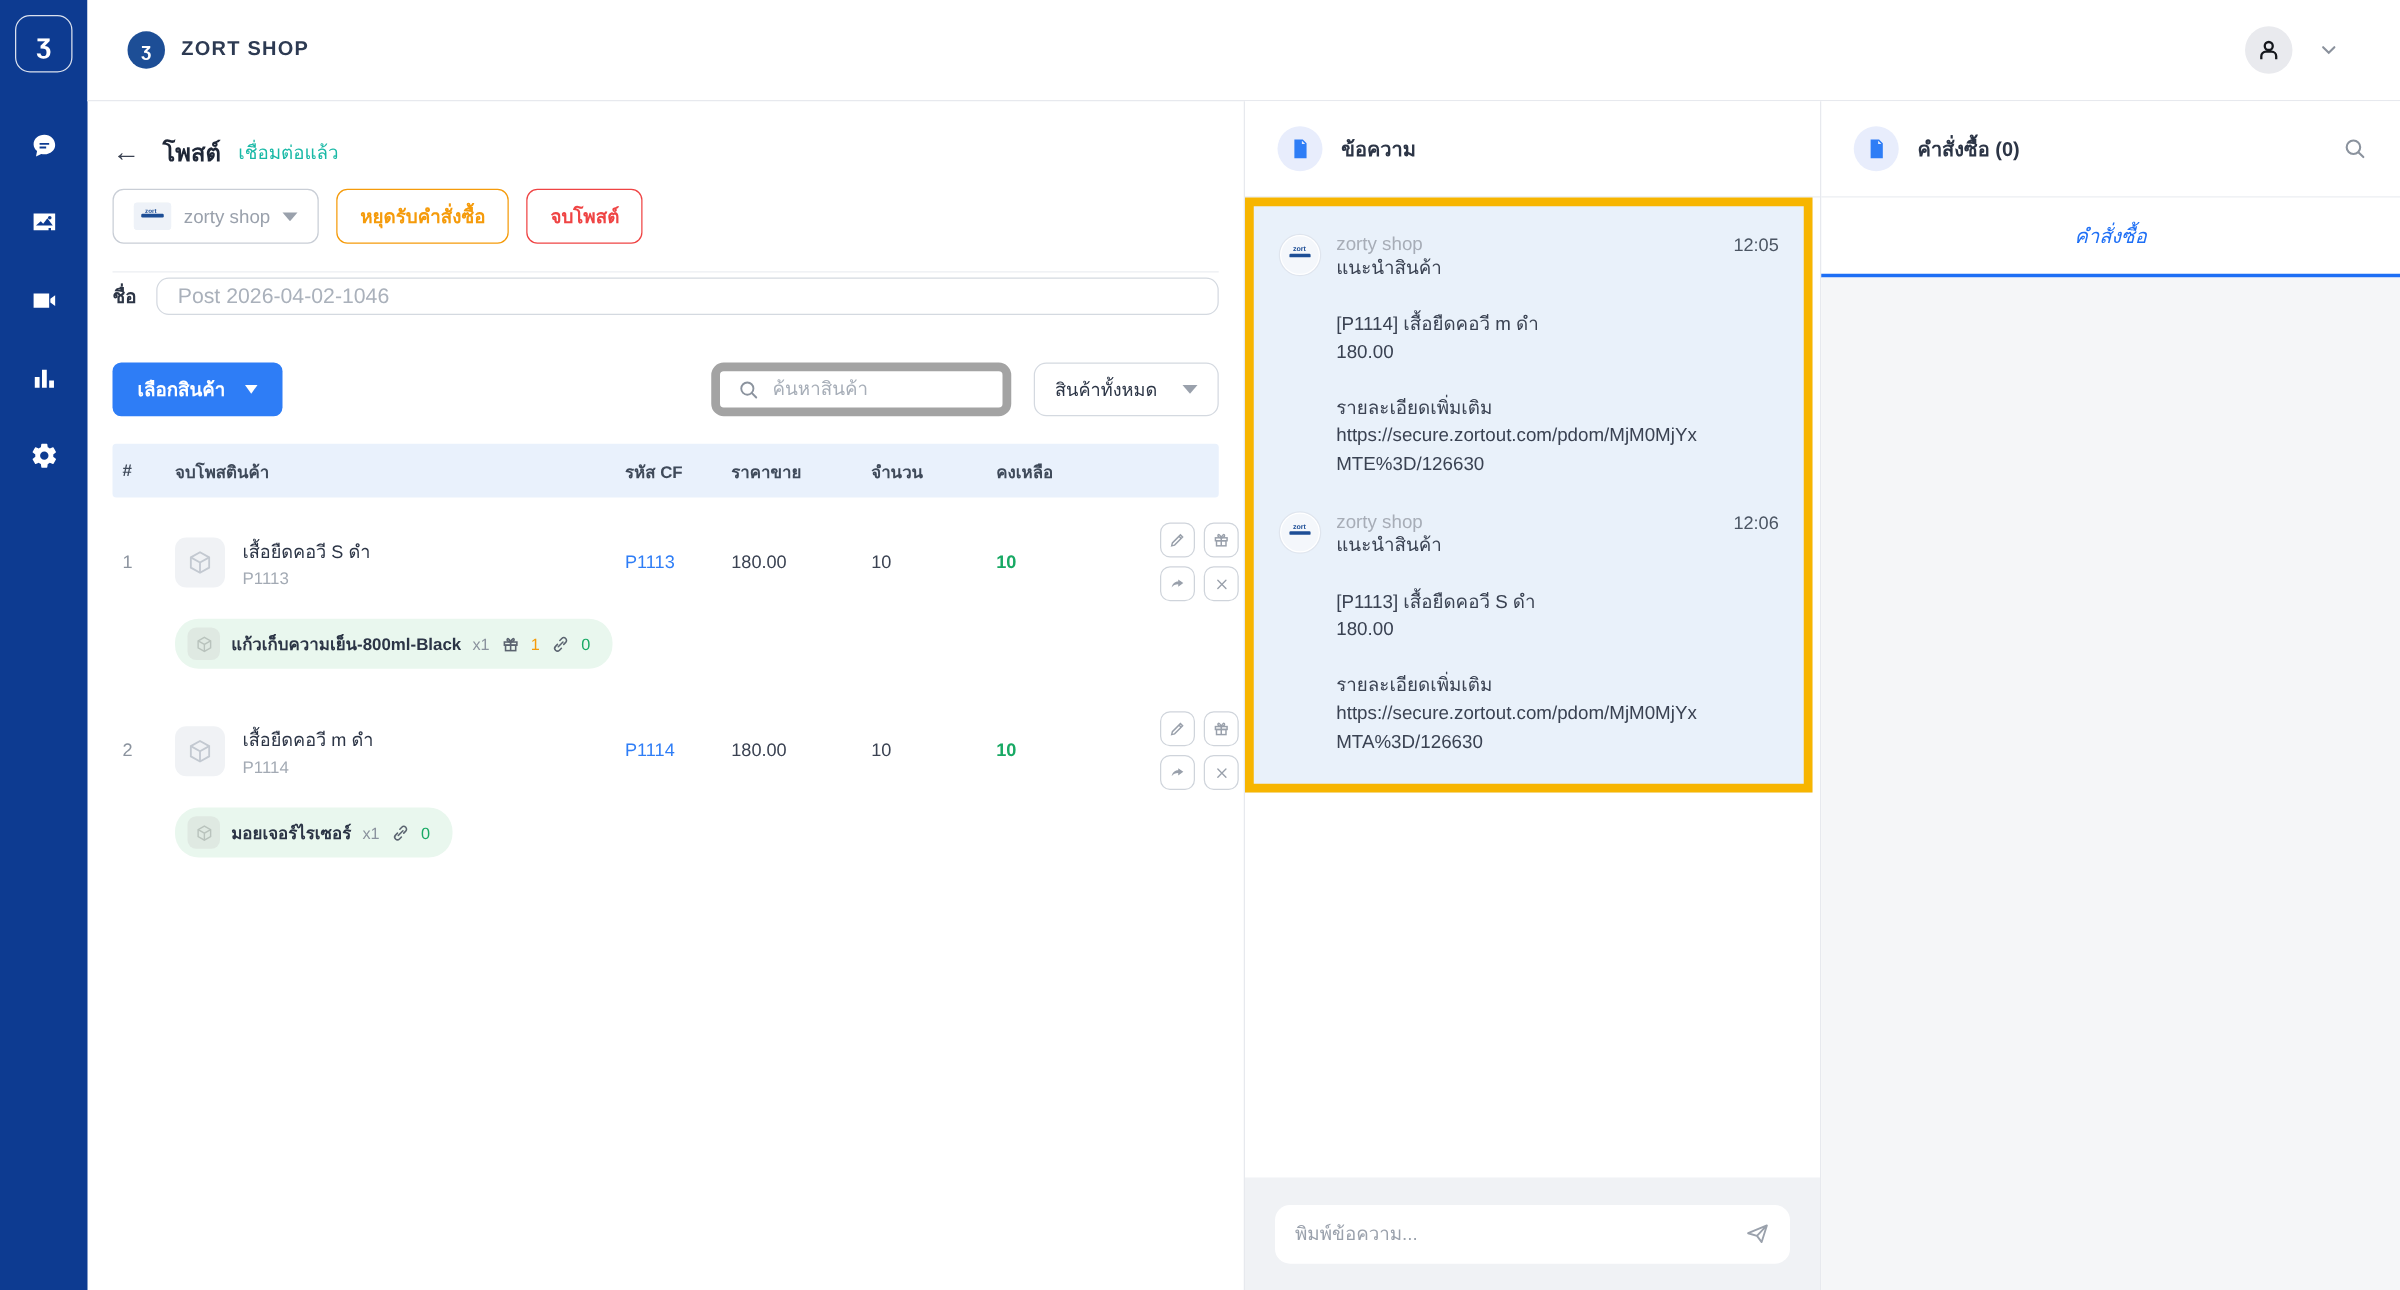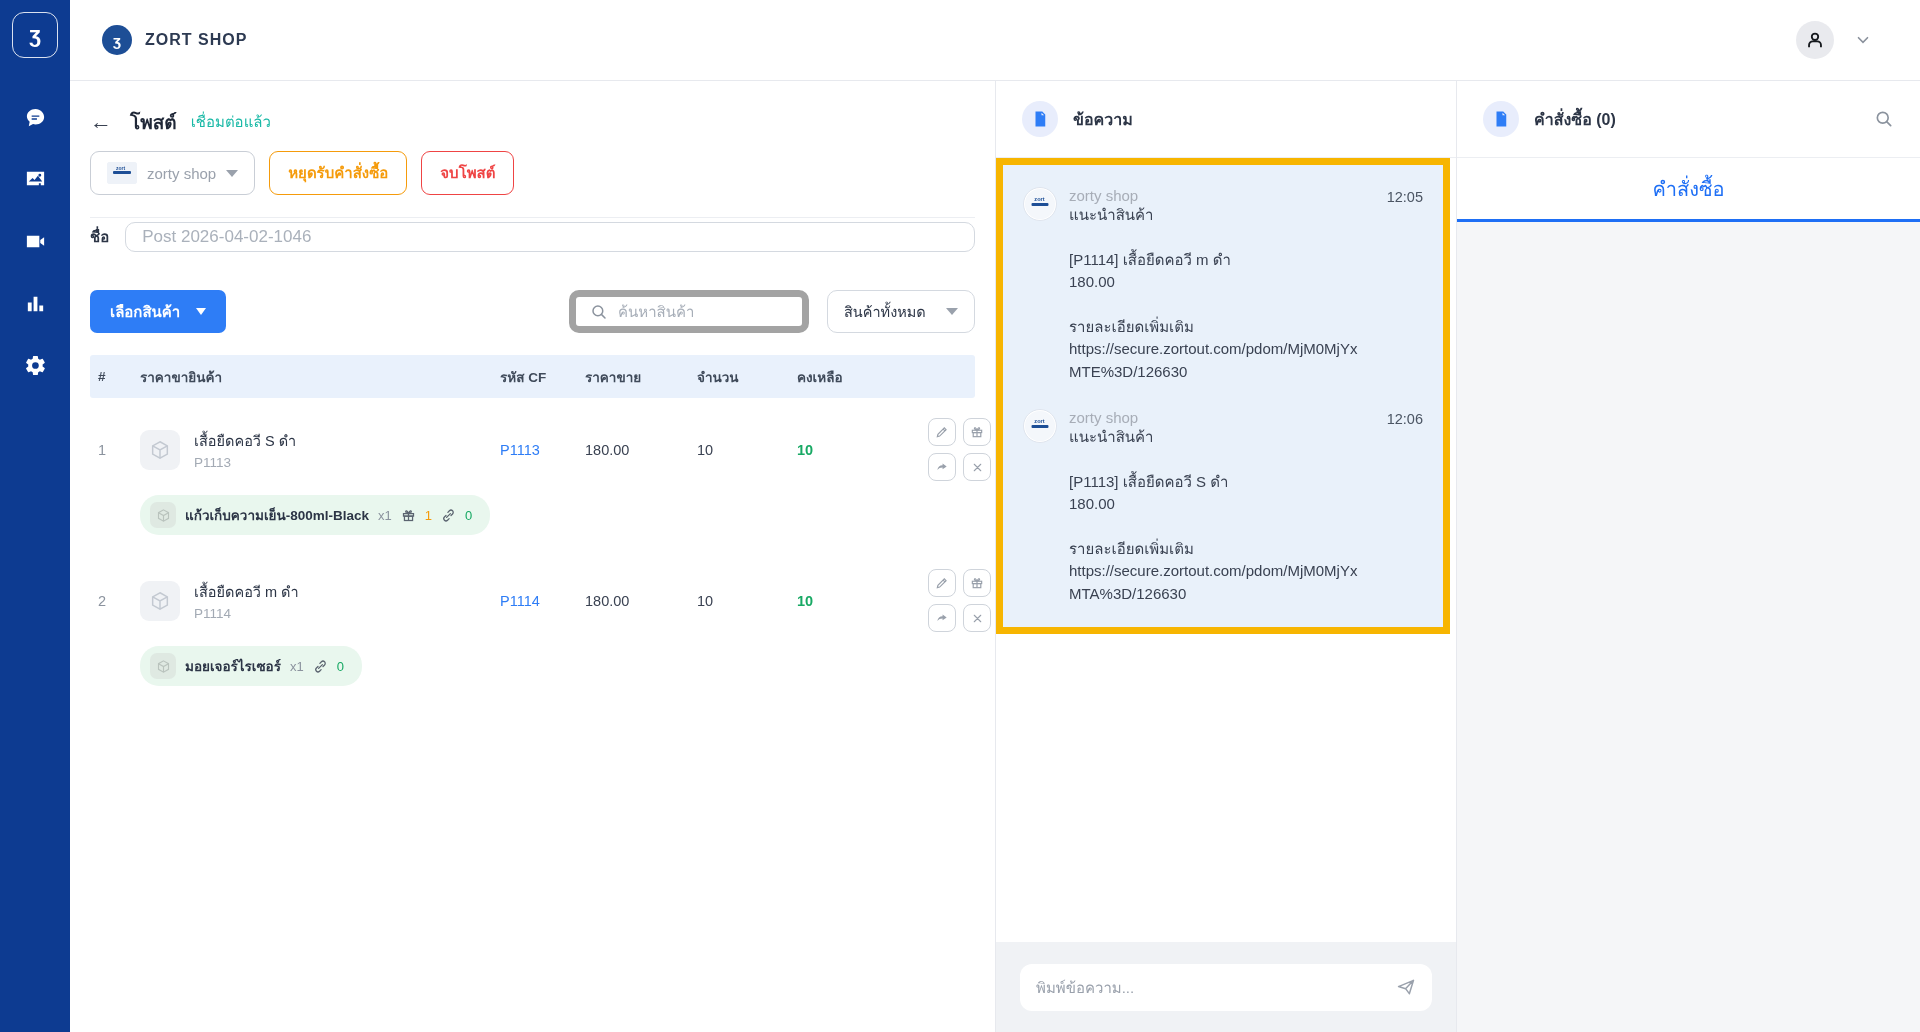--- a/index.html
+++ b/index.html
@@ -98,21 +98,21 @@
   .chat-input-wrap input { flex:1; border:none; outline:none; font-size:15px; color:#3a4252; font-family:inherit; }
   .chat-input-wrap input::placeholder { color:#9aa1ac; }
   .send-btn { color:#9aa1ac; cursor:pointer; display:flex; }
 
   
   .orders { flex:1; border-left:1px solid #e7e9ee; display:flex; flex-direction:column; background:#fff; }
   .orders-head { justify-content:flex-start; }
   .orders-head .spacer { flex:1; }
   .search-ic { color:#8b939e; cursor:pointer; display:flex; }
   .tab-row { height:64px; display:flex; align-items:center; justify-content:center; border-bottom:3px solid #1e6ff5; }
-  .tab-label { color:#1e6ff5; font-size:20px; cursor:pointer; }
+  .tab-label { color:#1e6ff5; font-size:16px; cursor:pointer;font-style:italic; }
   .orders-body { flex:1; background:#f5f6f8; }
 </style>
 </head>
 <body>
 
 <div class="root">
 
   <div class="sidebar">
     <div class="side-logo">ʒ</div>
     <div class="side-nav">
@@ -224,21 +224,21 @@
           </div>
           <div class="filter-select">
             <span class="filter-label">สินค้าทั้งหมด</span>
             <span class="caret"></span>
           </div>
         </div>
 
         <div class="ptable">
           <div class="t-head">
             <div>#</div>
-            <div>ราคาขายินค้า</div>
+            <div>จบโพสตินค้า</div>
             <div>รหัส CF</div>
             <div>ราคาขาย</div>
             <div>จำนวน</div>
             <div>คงเหลือ</div>
             <div></div>
           </div>
 
           <div class="t-row">
             <div class="t-line">
               <div>1</div>

